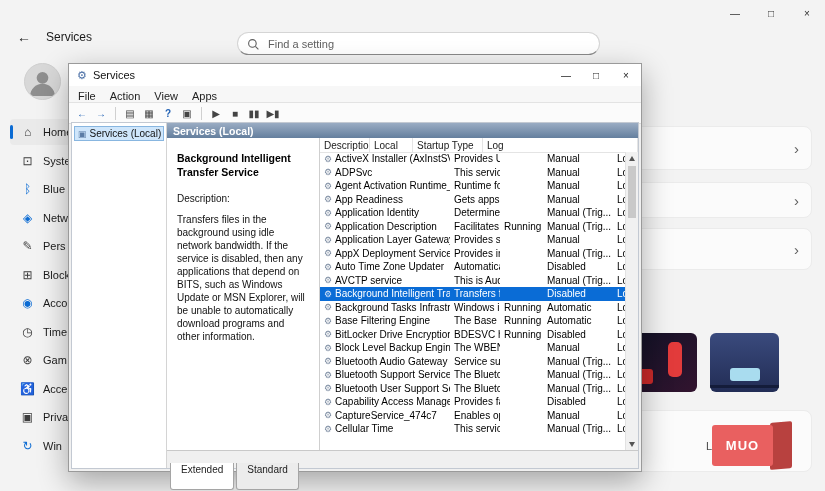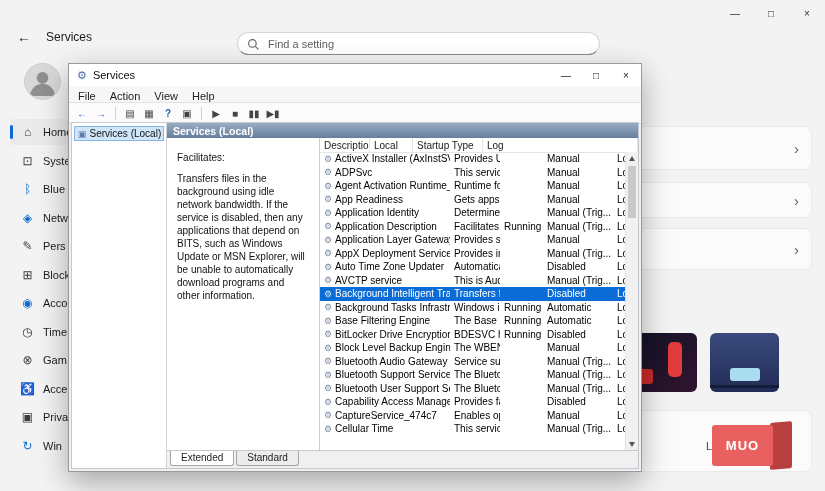--- a/index.html
+++ b/index.html
@@ -110,22 +110,22 @@
   .scroll-up,.scroll-down{position:absolute;left:0;width:12px;height:12px;display:flex;
     align-items:center;justify-content:center;}
   .scroll-up{top:0;} .scroll-down{bottom:0;}
   .arr-up{width:0;height:0;border-left:3px solid transparent;border-right:3px solid transparent;
     border-bottom:5px solid #555;}
   .arr-down{width:0;height:0;border-left:3px solid transparent;border-right:3px solid transparent;
     border-top:5px solid #555;}
   .scroll-thumb{position:absolute;left:2px;top:14px;width:8px;height:52px;background:#c9c9c9;}
   .svc-tabs{height:17px;background:#f0f0f0;border-top:1px solid #c9c9c9;display:flex;
     align-items:flex-start;padding-left:3px;gap:2px;}
-  .tab{font-size:10px;padding:1px 10px 2px;border:1px solid #a5a5a5;border-top:none;
-    border-radius:0 0 3px 3px;background:#ececec;color:#222;}
+  .tab{font-size:10px;padding:1px 10px 14px;border:1px solid #a5a5a5;border-top:none;
+    border-radius:0 0 3px 3px;background:#ececec;color:#222;margin-top:12px;}
   .tab.active{background:#fff;}
 </style>
 </head>
 <body>
 
 <div class="stage">
 
   <div class="back-btn">
     <span>←</span>
   </div>
@@ -234,21 +234,21 @@
           <div class="svc-cbtn">—</div>
           <div class="svc-cbtn">□</div>
           <div class="svc-cbtn">×</div>
         </div>
     </div>
 
     <div class="svc-menu">
         <span class="menu-item">File</span>
         <span class="menu-item">Action</span>
         <span class="menu-item">View</span>
-        <span class="menu-item">Help</span>
+        <span class="menu-item">Apps</span>
       </div>
     <div class="svc-tools">
         <span class="tb-btn accent">←</span>
         <span class="tb-btn accent">→</span>
         <span class="tb-sep"></span>
         <span class="tb-btn">▤</span>
         <span class="tb-btn">▦</span>
         <span class="tb-btn accent">?</span>
         <span class="tb-btn">▣</span>
         <span class="tb-sep"></span>
@@ -264,21 +264,22 @@
           <span class="tree-ico">▣</span>
           <span>Services (Local)</span>
         </div>
       </div>
 
       <div class="svc-right">
         <div class="svc-banner">Services (Local)</div>
 
         <div class="svc-split">
           <div class="svc-desc">
-            <div class="desc-label">Facilitates:</div>
+            <div class="desc-title">Background Intelligent Transfer Service</div>
+            <div class="desc-label">Description:</div>
             <div class="desc-text">Transfers files in the background using idle network bandwidth. If the service is disabled, then any applications that depend on BITS, such as Windows Update or MSN Explorer, will be unable to automatically download programs and other information.</div>
           </div>
 
           <div class="svc-list">
             <div class="t-head">
               <span class="tc c-desc">Description</span>
               <span class="tc c-status">Local</span>
               <span class="tc c-startup">Startup Type</span>
               <span class="tc c-log">Log</span>
             </div>

